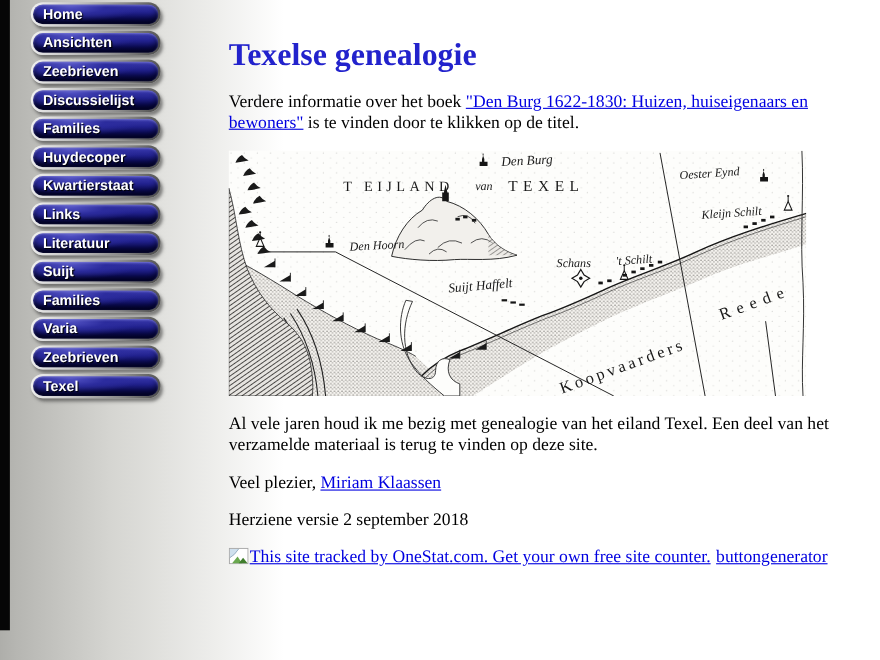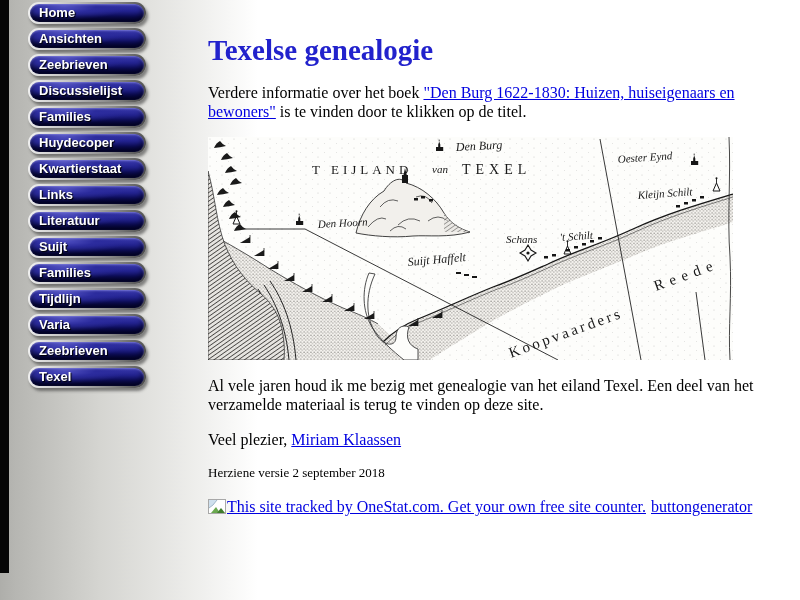--- a/index.html
+++ b/index.html
@@ -21,21 +21,21 @@
     box-shadow:inset 0 1px 2px rgba(170,170,255,0.55),inset 0 -4px 6px rgba(0,0,20,0.75);}
   .pill-label{position:absolute;left:11px;top:50%;transform:translateY(-53%);
     font-family:"Liberation Sans",sans-serif;font-weight:700;font-size:13px;color:#fff;
     text-shadow:1px 1px 1px #000;white-space:nowrap;}
 
   
   .main{position:absolute;left:208px;top:0;width:556px;font-size:16px;line-height:19px;color:#000;}
   h1.page-title{font-size:29px;line-height:34px;font-weight:700;color:#2222cc;margin:33px 0 0 0;}
   .main p{margin:16px 0 0 0;}
   a{color:#0000e0;text-decoration:underline;cursor:pointer;}
-  .small-note{font-size:13px;line-height:16px;}
+  .small-note{font-size:16px;line-height:16px;}
 
   .map-wrap{margin-top:16px;width:525px;height:223px;}
   .map-svg{display:block;width:525px;height:223px;background:#fdfdfb;}
   .map-svg text{font-family:"Liberation Serif",serif;fill:#181818;}
   .m-caps{font-size:13px;letter-spacing:4px;}
   .m-caps2{font-size:14px;letter-spacing:5px;}
   .m-script{font-style:italic;font-size:11px;}
   .m-script-lg{font-style:italic;font-size:12px;}
   .m-big{font-size:15px;letter-spacing:3px;}
   .m-big2{font-size:15px;letter-spacing:6px;}
@@ -87,24 +87,20 @@
       <span class="pill-face"></span>
       <span class="pill-label">Literatuur</span>
     </a>
   <a class="pill">
       <span class="pill-face"></span>
       <span class="pill-label">Suijt</span>
     </a>
   <a class="pill">
       <span class="pill-face"></span>
       <span class="pill-label">Families</span>
-    </a>
-  <a class="pill">
-      <span class="pill-face"></span>
-      <span class="pill-label">Tijdlijn</span>
     </a>
   <a class="pill">
       <span class="pill-face"></span>
       <span class="pill-label">Varia</span>
     </a>
   <a class="pill">
       <span class="pill-face"></span>
       <span class="pill-label">Zeebrieven</span>
     </a>
   <a class="pill">

